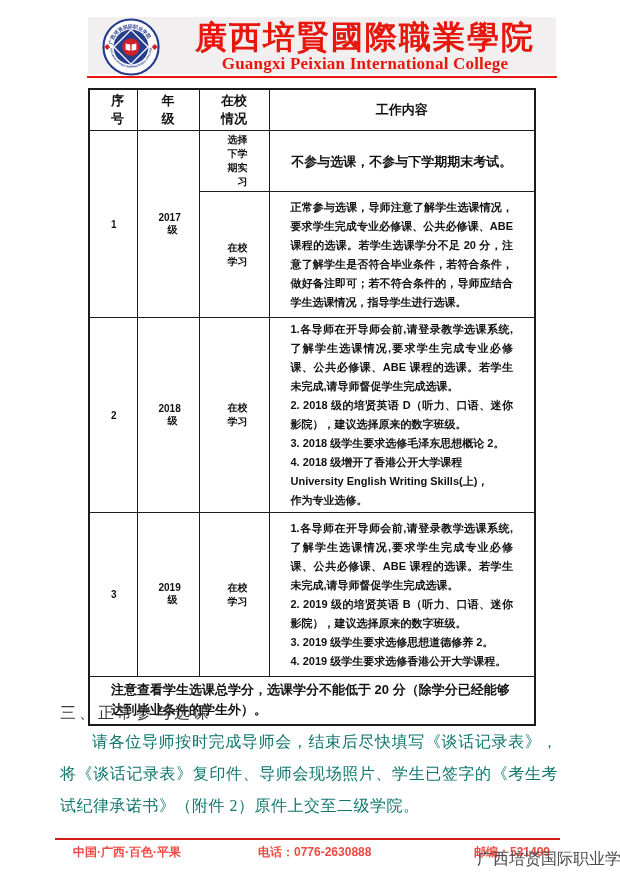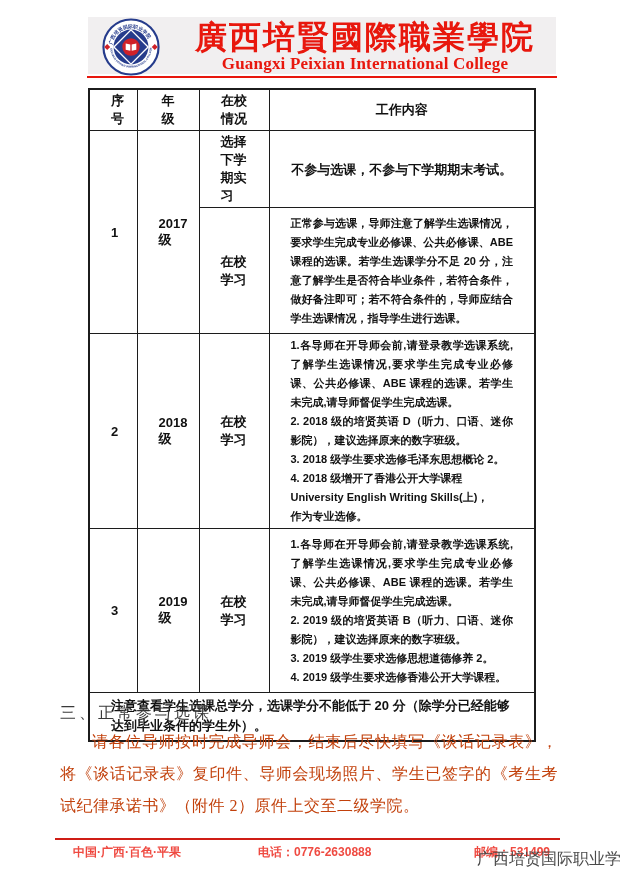--- a/index.html
+++ b/index.html
@@ -18,36 +18,36 @@
   .red-rule{position:absolute;left:87px;top:76px;width:470px;height:2px;background:#e8170d;}
 
   
   table.worktable{position:absolute;left:88px;top:88px;width:446px;
                   border-collapse:collapse;table-layout:fixed;
                   font-family:"Liberation Sans",sans-serif;font-weight:700;color:#111;}
   table.worktable td,table.worktable th{border:1.5px solid #1c1c1c;padding:2px 21px;
                   vertical-align:middle;}
   table.worktable{border:2px solid #1c1c1c;}
   th.colhead{font-size:13px;text-align:center;height:17px;padding:1px 2px;}
-  td.cell-center{text-align:left;font-size:13px;margin-top:20px;}
+  td.cell-center{text-align:right;font-size:10px;margin-top:20px;}
   td.cell-content{font-size:11px;line-height:19px;text-align:justify;}
   td.multiline{white-space:pre-line;}
   tr.row-intern{height:52px;}
   tr.row-2017{height:126px;}
   tr.row-2018{height:186px;}
   tr.row-2019{height:164px;}
   td.note-cell{font-size:13px;line-height:20px;text-align:left;padding:4px 8px;}
   tr.row-note{height:48px;}
 
   
   .section-heading{position:absolute;left:60px;top:703px;font-family:"Liberation Serif",serif;
                    font-size:16px;color:#3a3a3a;letter-spacing:3px;}
   .body-paragraph{position:absolute;left:60px;top:726px;width:498px;margin:0;
                   font-family:"Liberation Serif",serif;font-size:16px;line-height:32px;
-                  color:#c2410c;text-indent:2em;text-align:justify;letter-spacing:0.5px;}
+                  color:#0f766e;text-indent:2em;text-align:justify;letter-spacing:0.5px;}
 
   
   .footer-rule{position:absolute;left:55px;top:838px;width:505px;height:2px;background:#cf1d15;}
   .footer-text{position:absolute;top:844px;font-size:12px;font-weight:700;color:#ef4a41;
                font-family:"Liberation Sans",sans-serif;white-space:nowrap;}
   .ft-location{left:73px;}
   .ft-phone{left:258px;}
   .ft-postcode{left:474px;}
   .footer-college{position:absolute;left:477px;top:849px;font-size:16px;color:#4a4a4a;
                   font-family:"Liberation Sans",sans-serif;white-space:nowrap;}

